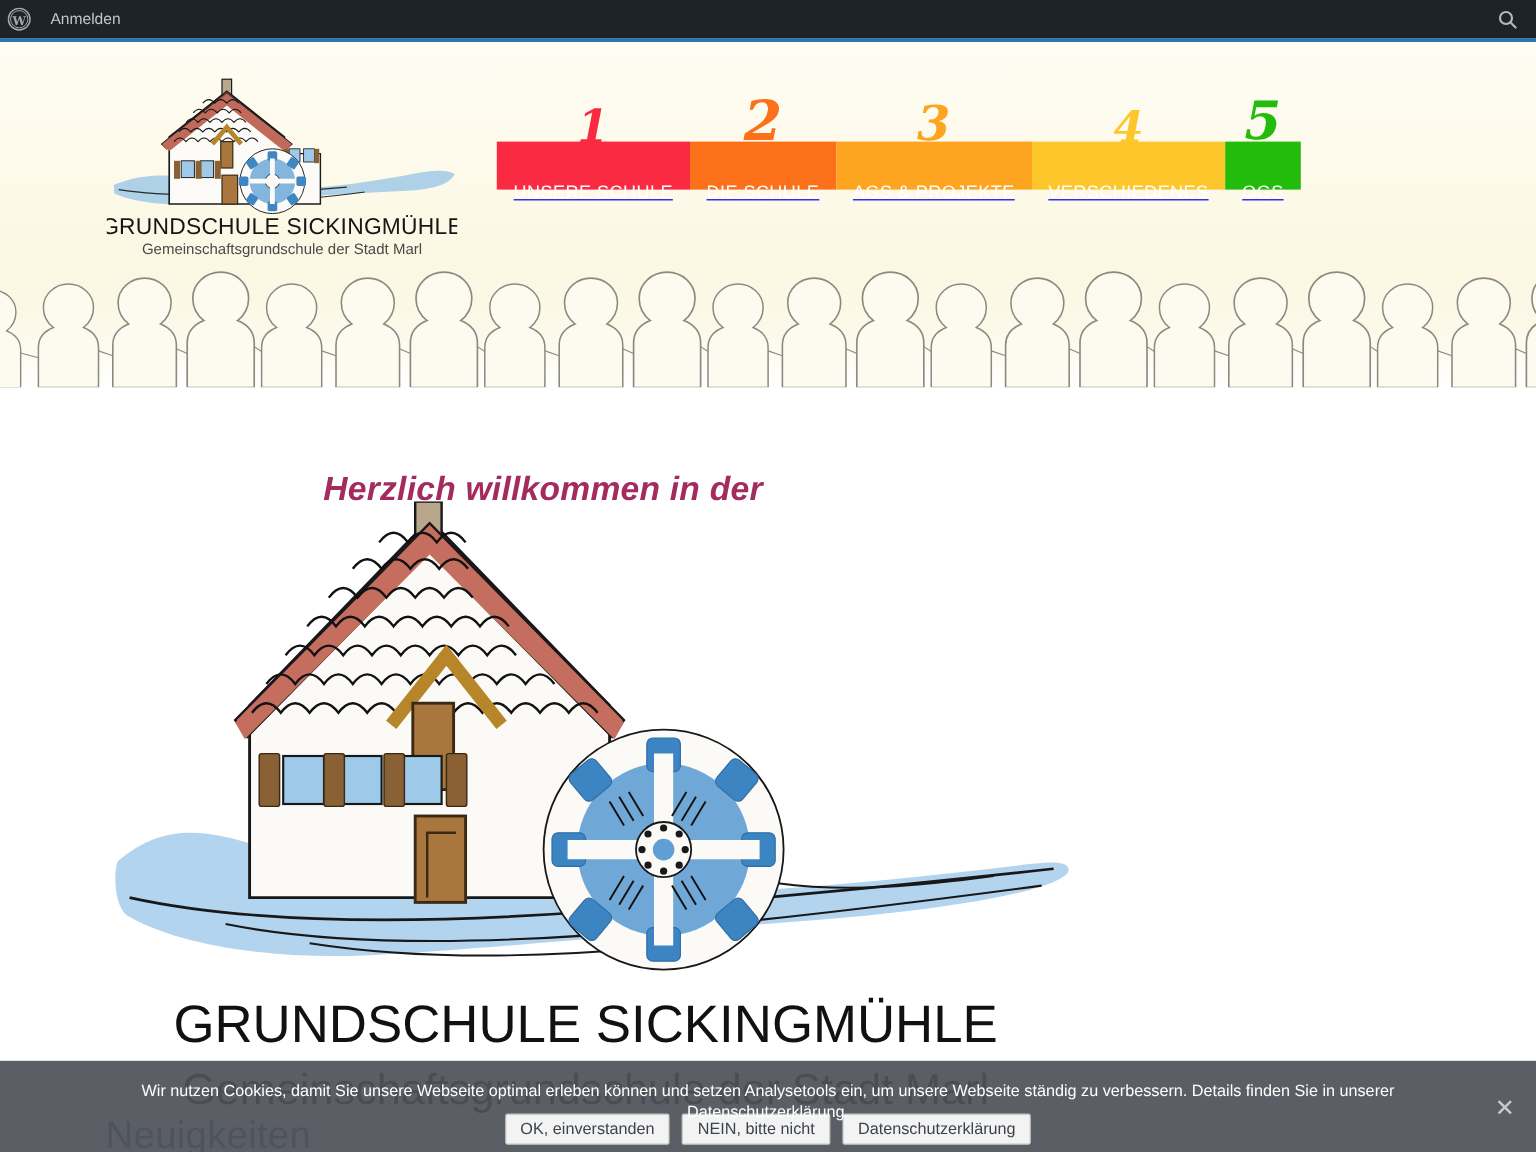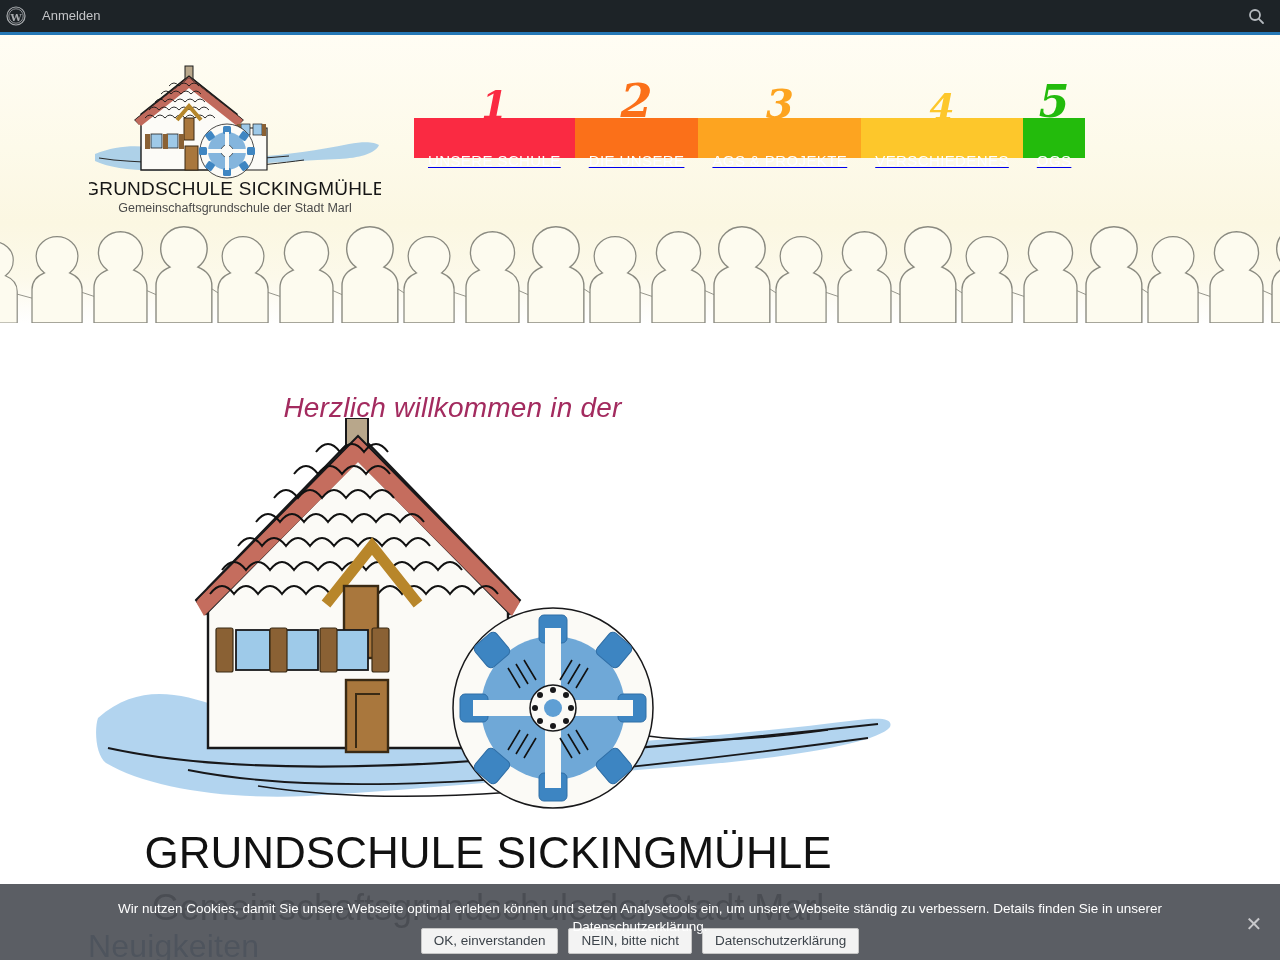--- a/index.html
+++ b/index.html
@@ -116,21 +116,21 @@
     width: 1280px; height: 637px;
     background: #ffffff;
     z-index: 5;
   }
   #welcome-heading {
     position: absolute; left: 0; top: 50px;
     width: 905px;
     text-align: center;
     color: #a32b5f;
     font-size: 28px;
-    font-weight: normal;
+    font-weight: bold;
     font-style: italic;
     letter-spacing: .2px;
   }
   #hero-image {
     position: absolute; left: 88px; top: 95px;
     width: 810px; height: 520px;
     cursor: pointer;
   }
   #hero-image svg { display:block; }
 
@@ -345,21 +345,21 @@
   </svg>
 </div>
 
 <nav id="main-nav">
     <a class="nav-item" href="#" style="background: rgb(250, 42, 66);">
       <span class="nav-num n1" style="color: rgb(250, 42, 66);">1</span>
       <span class="nav-label">UNSERE SCHULE</span>
     </a>
     <a class="nav-item" href="#" style="background: rgb(251, 112, 25);">
       <span class="nav-num n2" style="color: rgb(251, 112, 25);">2</span>
-      <span class="nav-label">DIE UNSERE</span>
+      <span class="nav-label">DIE SCHULE</span>
     </a>
     <a class="nav-item" href="#" style="background: rgb(253, 164, 32);">
       <span class="nav-num n3" style="color: rgb(253, 164, 32);">3</span>
       <span class="nav-label">AGS &amp; PROJEKTE</span>
     </a>
     <a class="nav-item" href="#" style="background: rgb(253, 199, 43);">
       <span class="nav-num n4" style="color: rgb(253, 199, 43);">4</span>
       <span class="nav-label">VERSCHIEDENES</span>
     </a>
     <a class="nav-item" href="#" style="background: rgb(35, 187, 12);">

